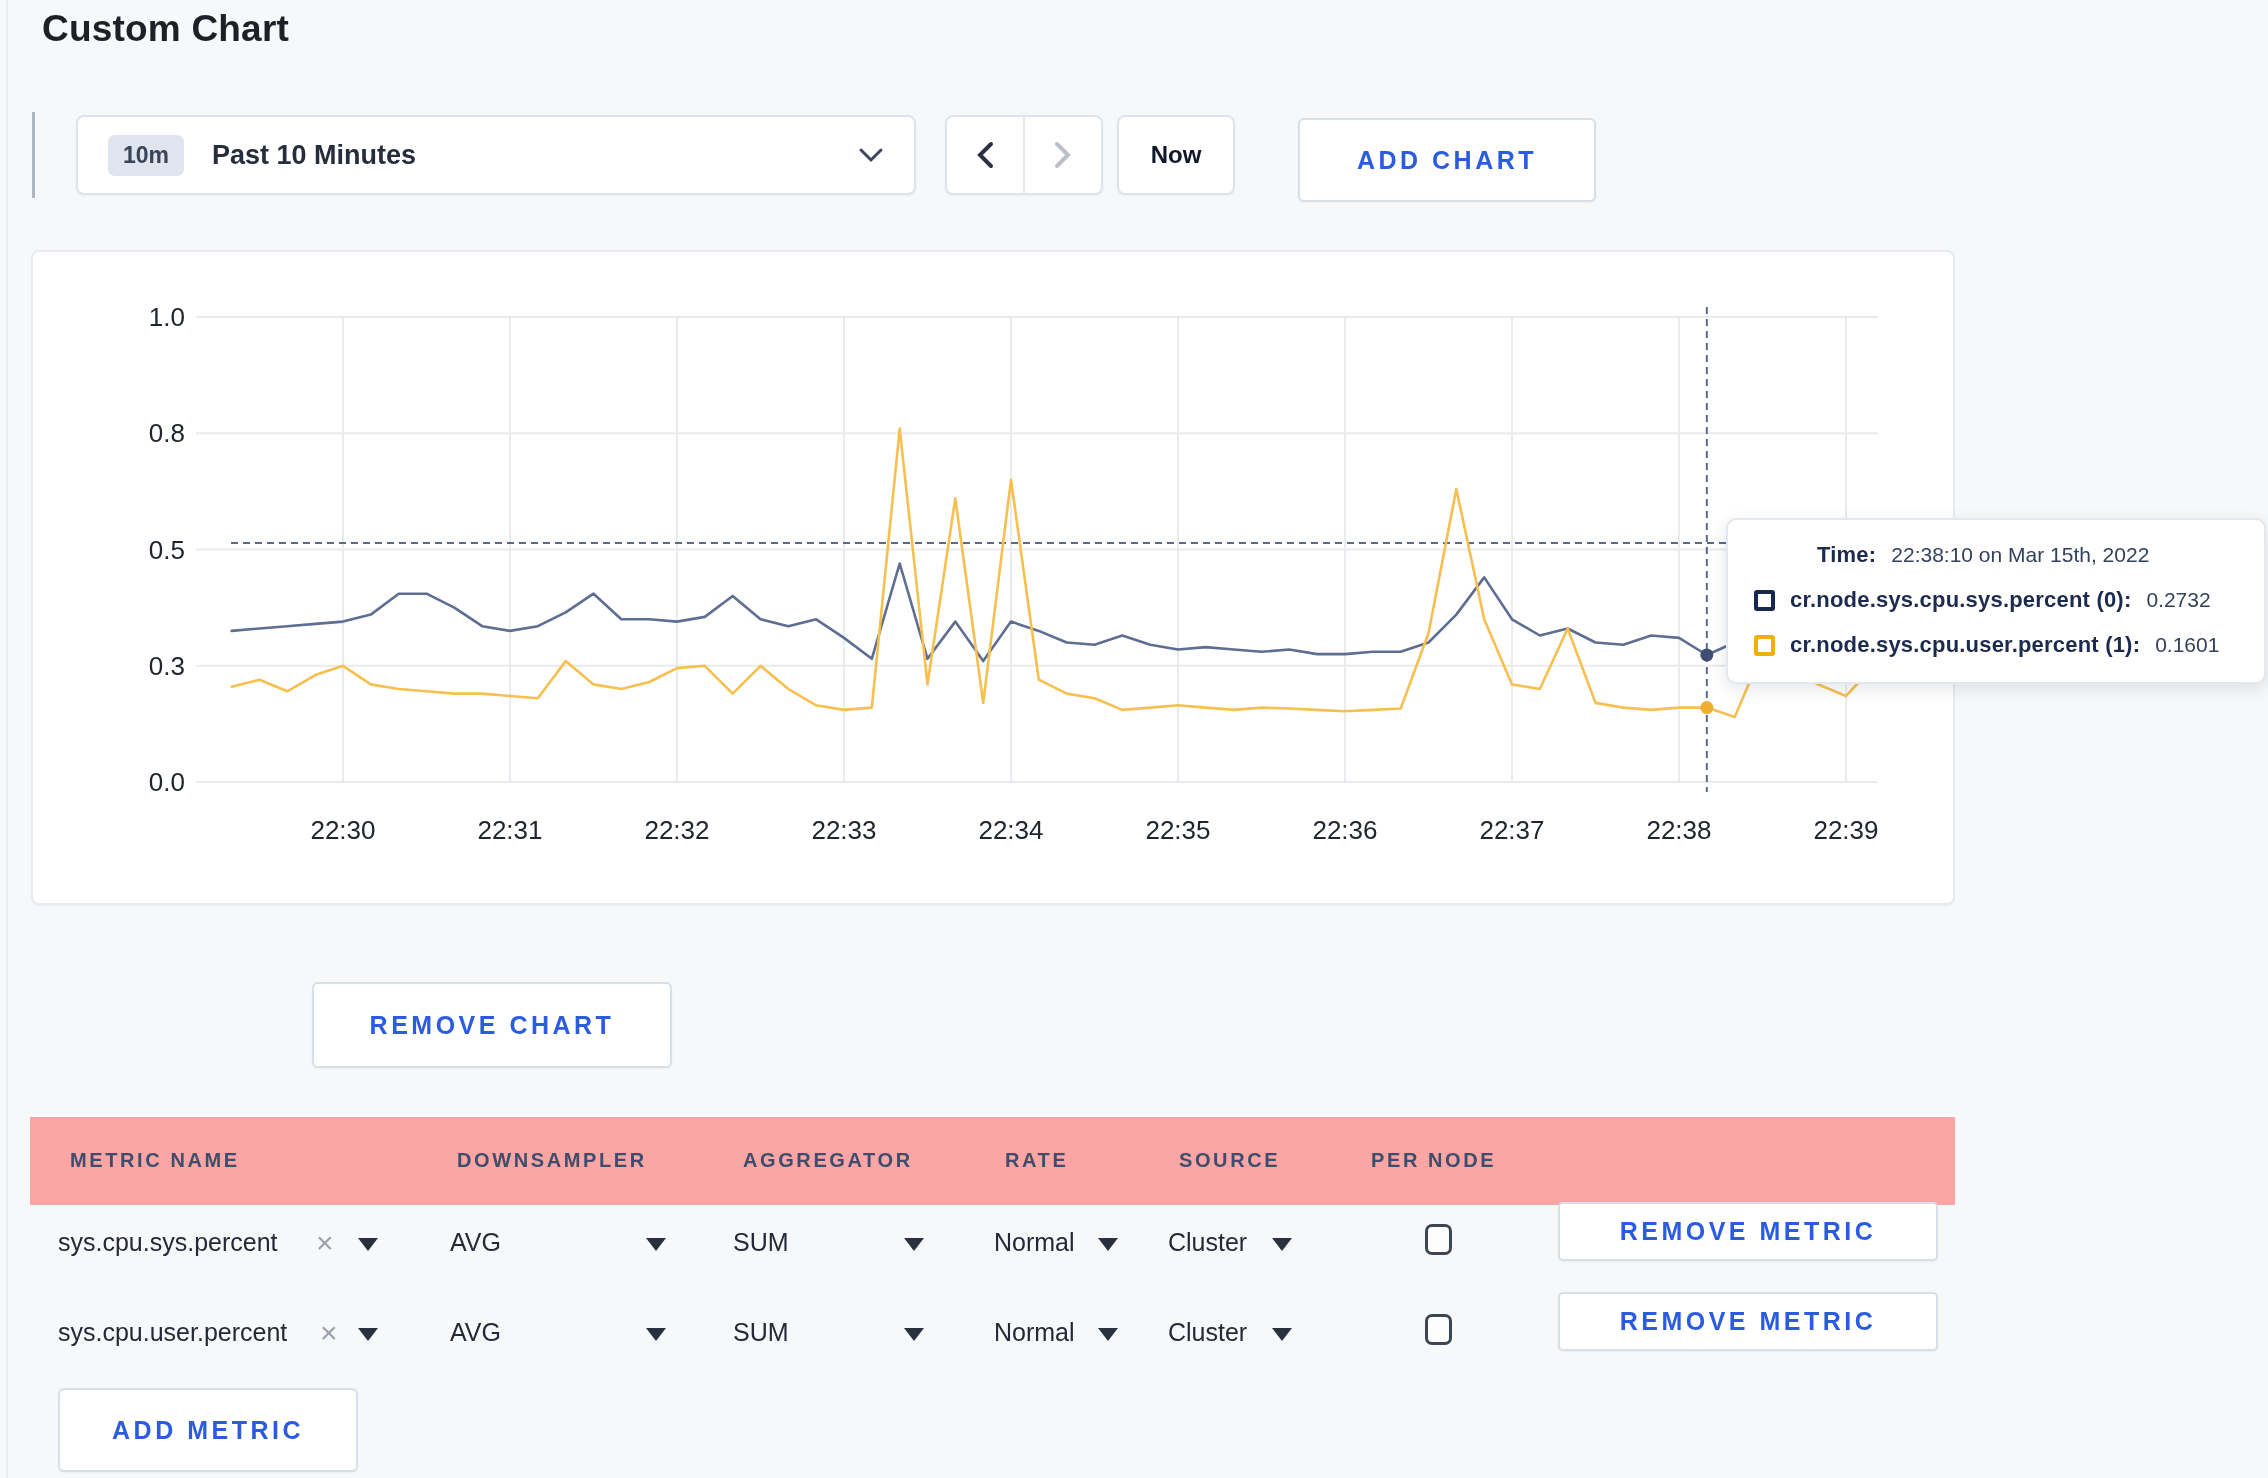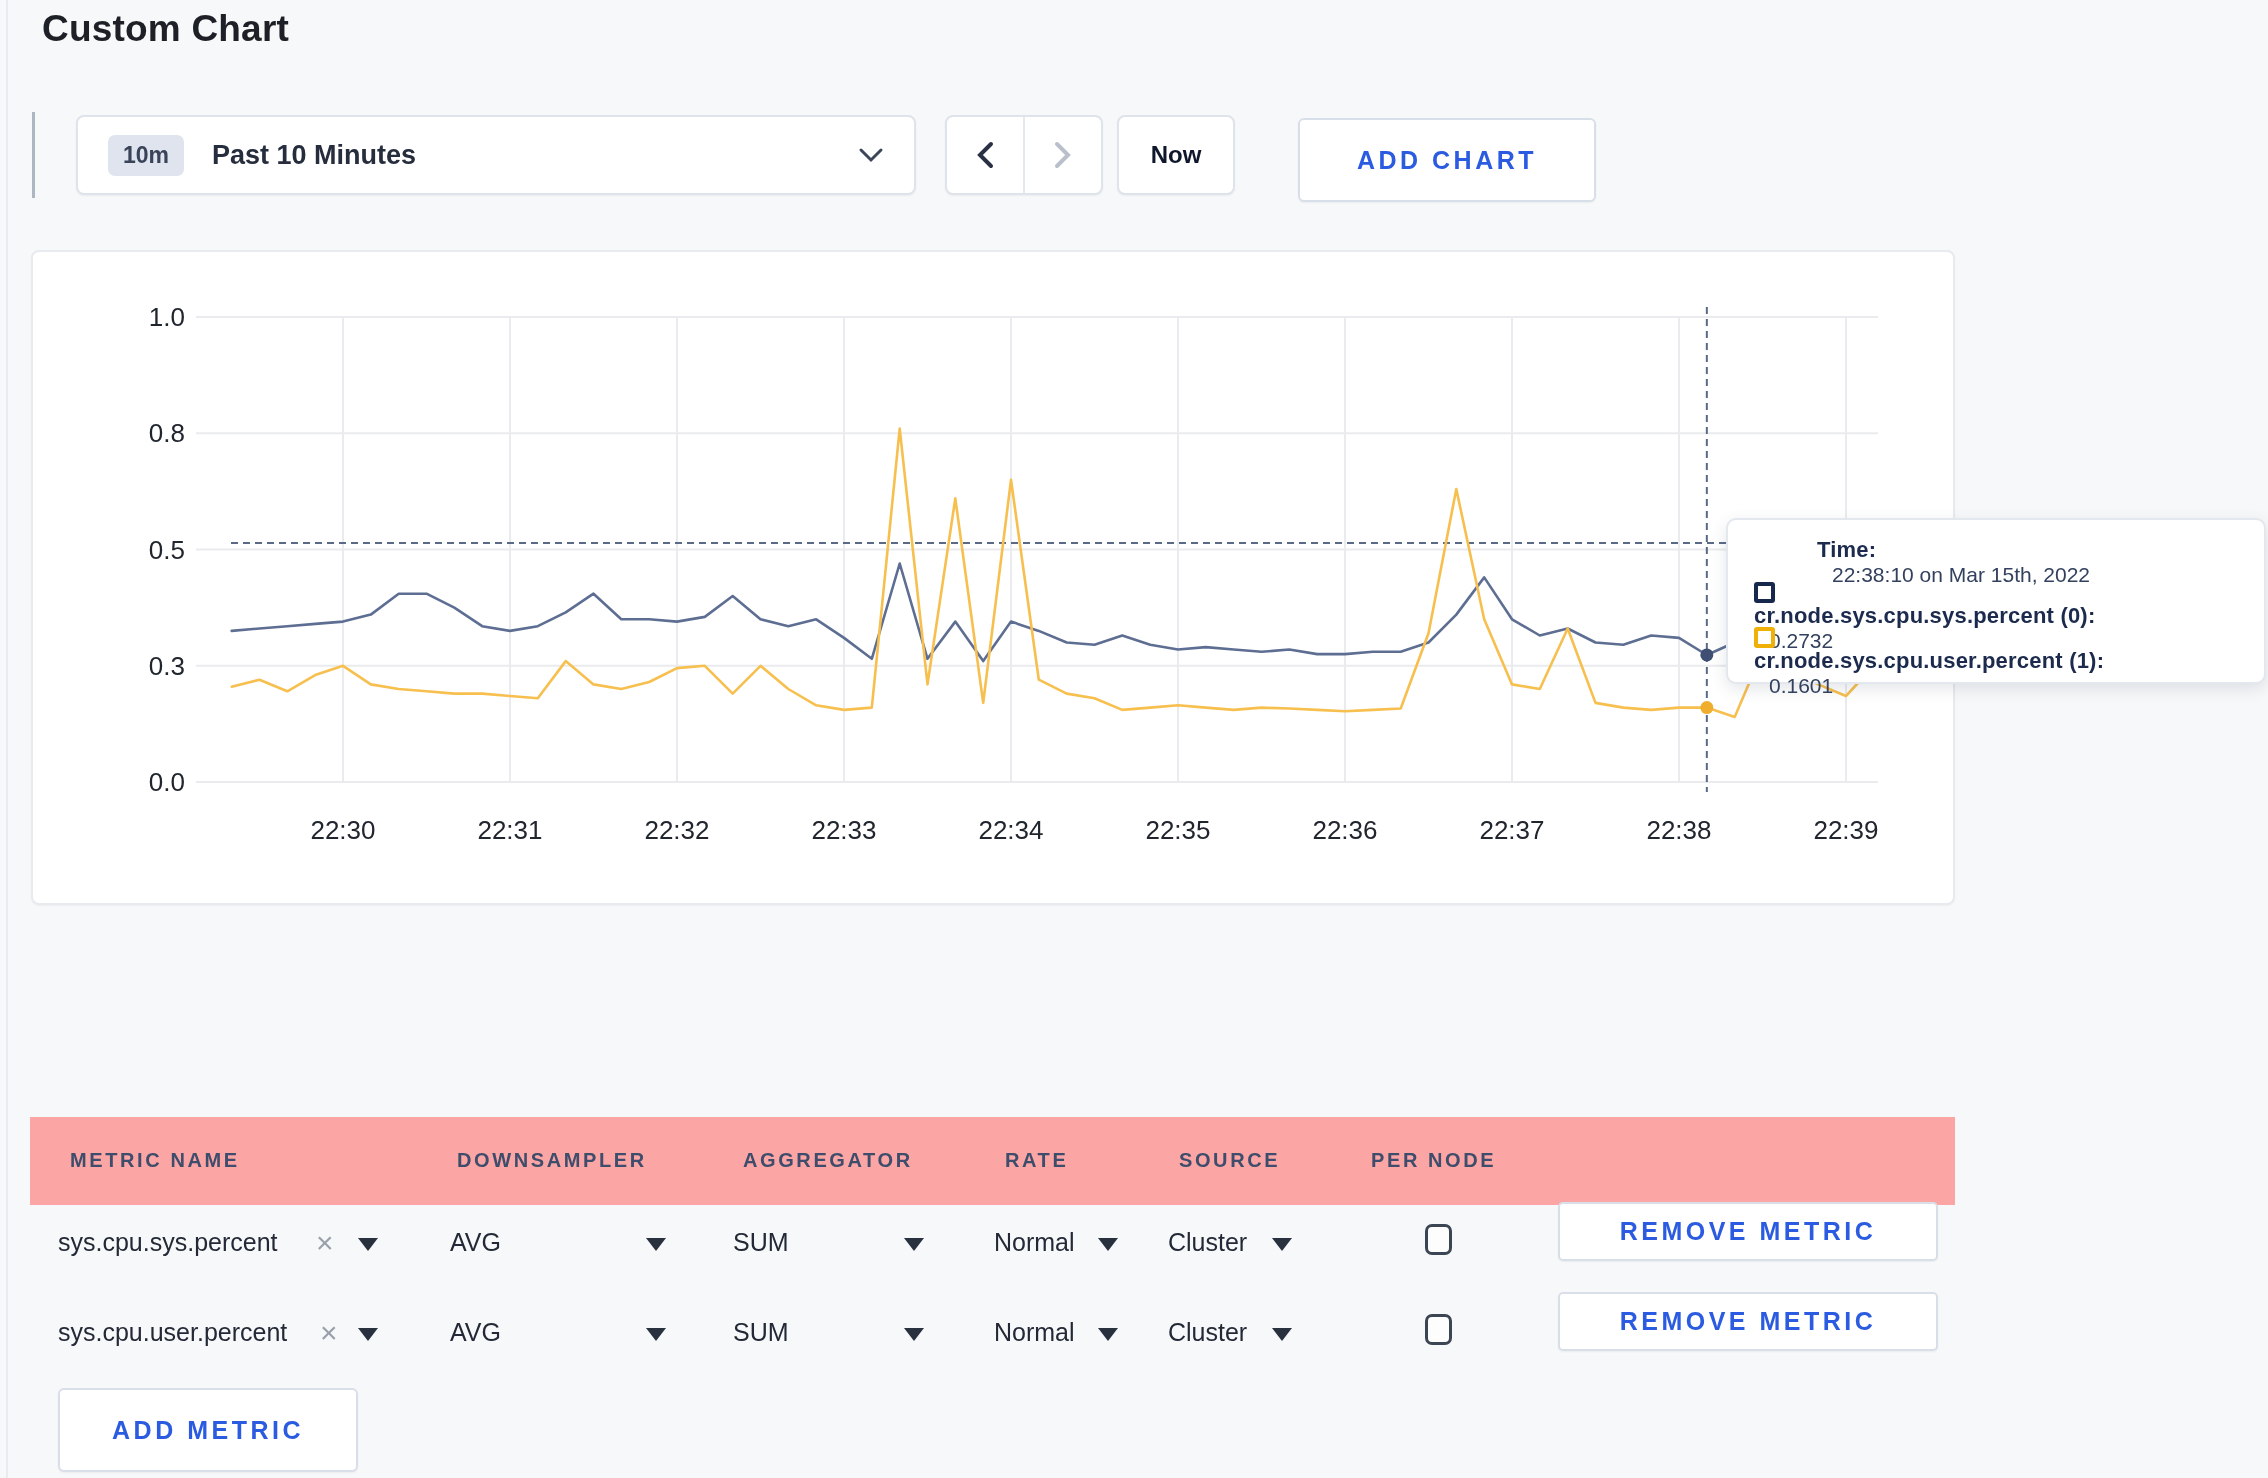--- a/index.html
+++ b/index.html
@@ -64,21 +64,21 @@
   .chart-card svg { position:absolute; left:0; top:0; }
   svg text { font-family:"Liberation Sans", sans-serif; }
 
   
   .chart-tooltip {
     position:absolute; left:1726px; top:518px; width:540px; height:166px;
     background:#fff; border:2px solid #e3e7ee; border-radius:10px;
     box-shadow:0 5px 16px rgba(55,65,90,.13);
     padding:17px 0 0 26px; z-index:6;
   }
-  .tt-row { display:flex; height:36px; margin-bottom:9px;flex-direction:column; }
+  .tt-row { display:flex; align-items:center; height:36px; margin-bottom:9px; }
   .tt-row.tt-time { padding-left:63px; }
   .tt-swatch { width:21px; height:21px; border:4px solid #16294c; border-radius:3px; background:#fff; margin-right:15px; flex:none; }
   .tt-label { font-size:22px; font-weight:700; color:#1c2b4d; letter-spacing:0.2px; }
   .tt-value { font-size:21px; color:#33415e; margin-left:15px; }
 
   
   .units-btn { left:30px; top:982px; width:262px; height:86px; border-radius:6px;
     font-size:25px; font-weight:700; color:#20283a; gap:20px; }
   .remove-chart-btn { left:312px; top:982px; width:360px; height:86px; }
 
@@ -190,20 +190,21 @@
       <span class="tt-label">cr.node.sys.cpu.sys.percent (0):</span>
       <span class="tt-value">0.2732</span>
     </div>
     <div class="tt-row">
       <span class="tt-swatch" style="border-color: rgb(239, 176, 8);"></span>
       <span class="tt-label">cr.node.sys.cpu.user.percent (1):</span>
       <span class="tt-value">0.1601</span>
     </div>
   </div>
 
+  <div class="btn-plain blue-btn remove-chart-btn">REMOVE CHART</div>
 
   <div class="table-header-band">
     <span class="th" style="left:40px">METRIC NAME</span>
     <span class="th" style="left:427px">DOWNSAMPLER</span>
     <span class="th" style="left:713px">AGGREGATOR</span>
     <span class="th" style="left:975px">RATE</span>
     <span class="th" style="left:1149px">SOURCE</span>
     <span class="th" style="left:1341px">PER NODE</span>
   </div>
 

